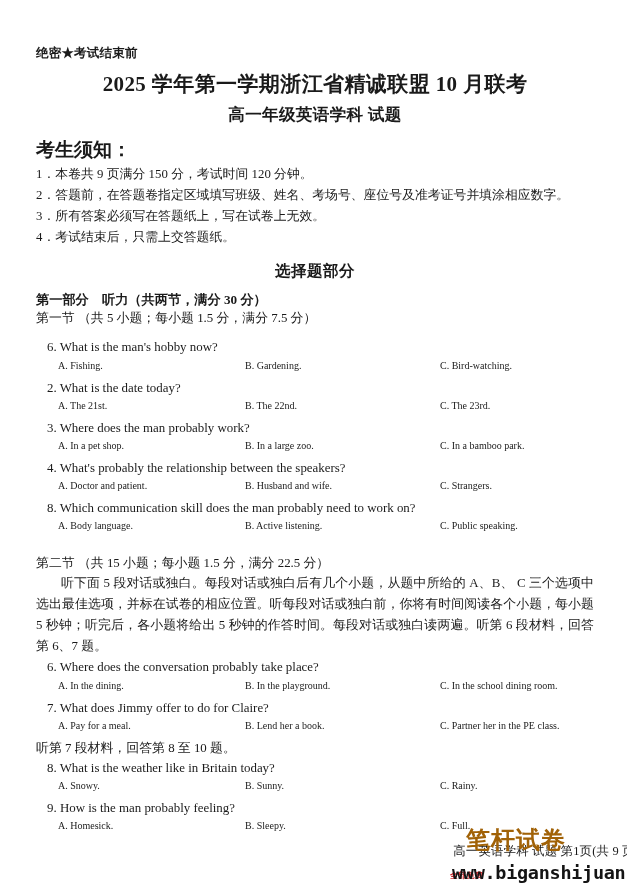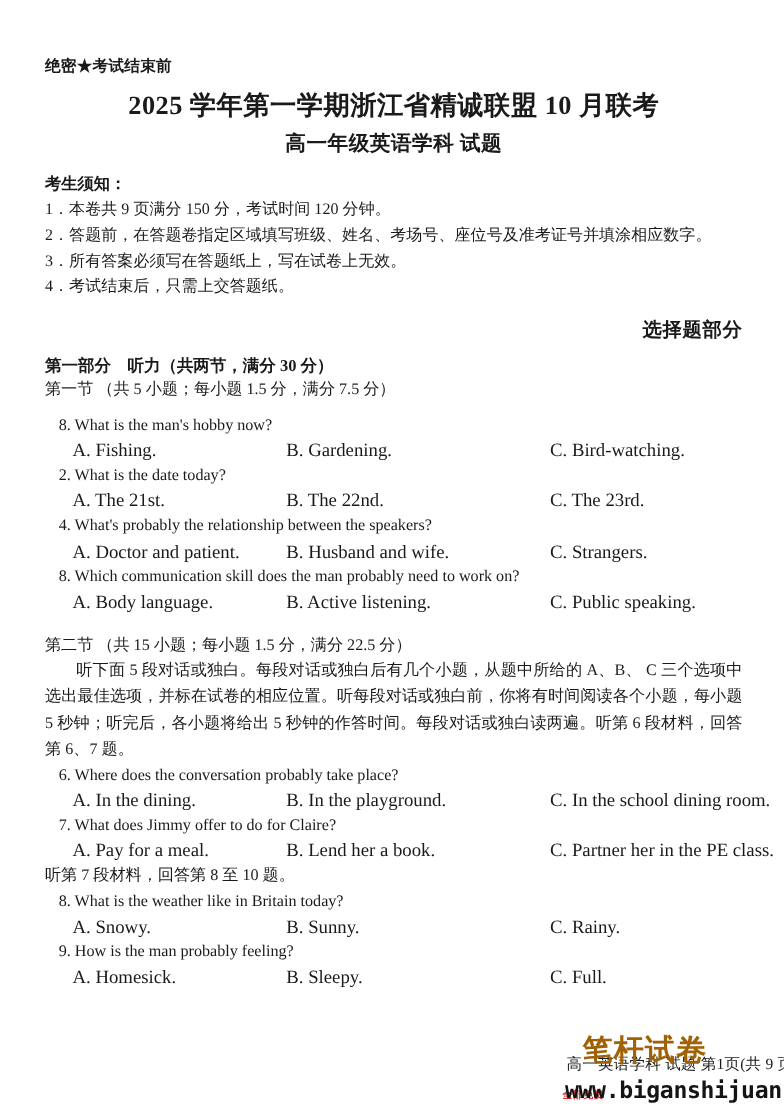--- a/index.html
+++ b/index.html
@@ -48,35 +48,35 @@
     text-align: center;
     font-size: 16.5px;
     font-weight: bold;
     letter-spacing: .4px;
     line-height: 1.35;
     margin: 0 0 12px 0;
   }
 
   
   .notes-head {
-    font-size: 13px;
+    font-size: 19px;
     font-weight: bold;
     line-height: 1.2;
     margin: 0 0 3px 0;
   }
   .note-line {
     font-size: 12.8px;
     line-height: 1.62;
     margin: 0;
     letter-spacing: .05px;
   }
 
   
   .part-banner {
-    text-align: right;
+    text-align: center;
     font-size: 15.5px;
     font-weight: bold;
     letter-spacing: .5px;
     margin: 14px 0 9px 0;
   }
 
   
   .part-heading {
     font-size: 13.2px;
     font-weight: bold;
@@ -104,31 +104,31 @@
   .q-block { margin: 0; }
   .q-stem {
     font-size: 12.9px;
     line-height: 1.56;
     margin: 0;
     padding-left: 11px;
   }
   .q-options {
     display: block;
     position: relative;
-    font-size: 15px;
+    font-size: 10px;
     line-height: 1.56;
     height: 20px;
   }
   .q-options .opt {
     position: absolute;
     top: 0;
     white-space: nowrap;
   }
   .q-options .opt-a { left: 22px; }
-  .q-options .opt-b { left: 193px; }
+  .q-options .opt-b { left: 209px; }
   .q-options .opt-c { left: 404px; }
 
   .cue-line {
     font-size: 12.9px;
     line-height: 1.56;
     margin: 0;
   }
 
   .gap-sm { height: 9px; }
   .gap-md { height: 16px; }
@@ -210,37 +210,45 @@
   <div class="note-line">4．考试结束后，只需上交答题纸。</div>
 
   <div class="part-banner">选择题部分</div>
 
   <div class="part-heading">第一部分　听力（共两节，满分 30 分）</div>
   <div class="section-heading">第一节 （共 5 小题；每小题 1.5 分，满分 7.5 分）</div>
 
   <div class="gap-sm"></div>
 
   <div class="q-block">
-    <div class="q-stem">8. What is the man's hobby now?</div>
+    <div class="q-stem">6. What is the man's hobby now?</div>
     <div class="q-options">
       <span class="opt opt-a">A. Fishing.</span>
       <span class="opt opt-b">B. Gardening.</span>
       <span class="opt opt-c">C. Bird-watching.</span>
     </div>
   </div>
 
   <div class="q-block">
     <div class="q-stem">2. What is the date today?</div>
     <div class="q-options">
       <span class="opt opt-a">A. The 21st.</span>
       <span class="opt opt-b">B. The 22nd.</span>
       <span class="opt opt-c">C. The 23rd.</span>
     </div>
   </div>
 
+  <div class="q-block">
+    <div class="q-stem">3. Where does the man probably work?</div>
+    <div class="q-options">
+      <span class="opt opt-a">A. In a pet shop.</span>
+      <span class="opt opt-b">B. In a large zoo.</span>
+      <span class="opt opt-c">C. In a bamboo park.</span>
+    </div>
+  </div>
 
   <div class="q-block">
     <div class="q-stem">4. What's probably the relationship between the speakers?</div>
     <div class="q-options">
       <span class="opt opt-a">A. Doctor and patient.</span>
       <span class="opt opt-b">B. Husband and wife.</span>
       <span class="opt opt-c">C. Strangers.</span>
     </div>
   </div>
 

